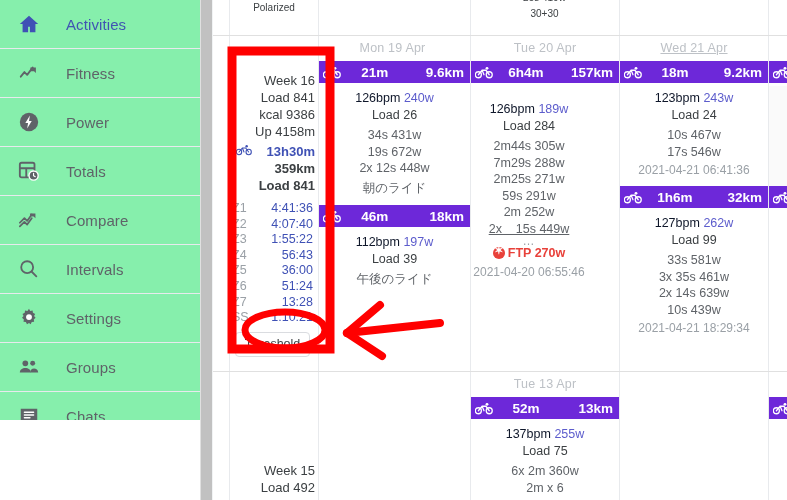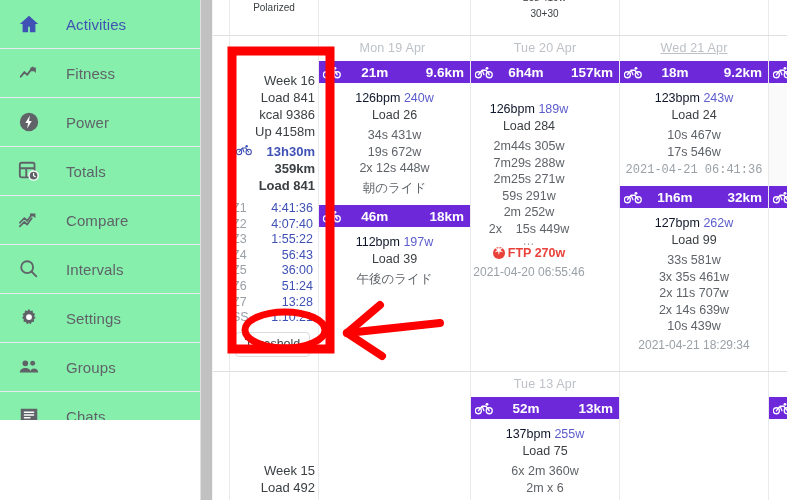--- a/index.html
+++ b/index.html
@@ -353,21 +353,21 @@
       <span class="hr">126bpm</span>
       <span class="pw">189w</span>
     </div>
     <div>Load 284</div>
     <div style="height:4px"></div>
     <div class="intv">2m44s 305w</div>
     <div class="intv">7m29s 288w</div>
     <div class="intv">2m25s 271w</div>
     <div class="intv">59s 291w</div>
     <div class="intv">2m 252w</div>
-    <div class="intv" style="white-space:pre;">2x    15s 449w</div>
+    <div class="intv" style="white-space:pre;text-decoration:underline;">2x    15s 449w</div>
     <div class="ellip">…</div>
     <div class="ftp">
       <span class="ftpdot"></span>
       <span>FTP 270w</span>
     </div>
     <div class="ts" style="margin-top:2px;">2021-04-20 06:55:46</div>
   </div>
 
   <div class="actbar" style="left:407px; top:61px; width:148px;">
     <span class="bike">
@@ -383,21 +383,21 @@
   </div>
   <div class="actbody" style="left:407px; top:90px; width:148px;">
     <div class="hrline">
       <span class="hr">123bpm</span>
       <span class="pw">243w</span>
     </div>
     <div>Load 24</div>
     <div style="height:4px"></div>
     <div class="intv">10s 467w</div>
     <div class="intv">17s 546w</div>
-    <div class="ts" style="margin-top:2px;font-family:Liberation Mono, monospace;">2021-04-21 06:41:36</div>
+    <div class="ts" style="margin-top:2px;">2021-04-21 06:41:36</div>
   </div>
 
   <div class="actbar" style="left:407px; top:186px; width:148px;">
     <span class="bike">
       <svg width="18" height="13" viewBox="0 0 24 16">
           <circle cx="4.5" cy="11" r="4" fill="none" stroke="#fff" stroke-width="1.7"></circle>
           <circle cx="19" cy="11" r="4" fill="none" stroke="#fff" stroke-width="1.7"></circle>
           <path fill="none" stroke="#fff" stroke-width="1.7" stroke-linecap="round" d="M4.5 11l5-6h5l4.5 6M9.5 5l2.5 6"></path>
           <circle cx="16" cy="2.4" r="1.9" fill="#fff"></circle>
         </svg>
@@ -407,21 +407,20 @@
   </div>
   <div class="actbody" style="left:407px; top:215px; width:148px;">
     <div class="hrline">
       <span class="hr">127bpm</span>
       <span class="pw">262w</span>
     </div>
     <div>Load 99</div>
     <div style="height:4px"></div>
     <div class="intv">33s 581w</div>
     <div class="intv">3x 35s 461w</div>
-    <div class="intv">2x 11s 707w</div>
     <div class="intv">2x 14s 639w</div>
     <div class="intv">10s 439w</div>
     <div class="ts" style="margin-top:2px;">2021-04-21 18:29:34</div>
   </div>
 
   <div class="actbar" style="left:258px; top:397px; width:148px;">
     <span class="bike">
       <svg width="18" height="13" viewBox="0 0 24 16">
           <circle cx="4.5" cy="11" r="4" fill="none" stroke="#fff" stroke-width="1.7"></circle>
           <circle cx="19" cy="11" r="4" fill="none" stroke="#fff" stroke-width="1.7"></circle>

